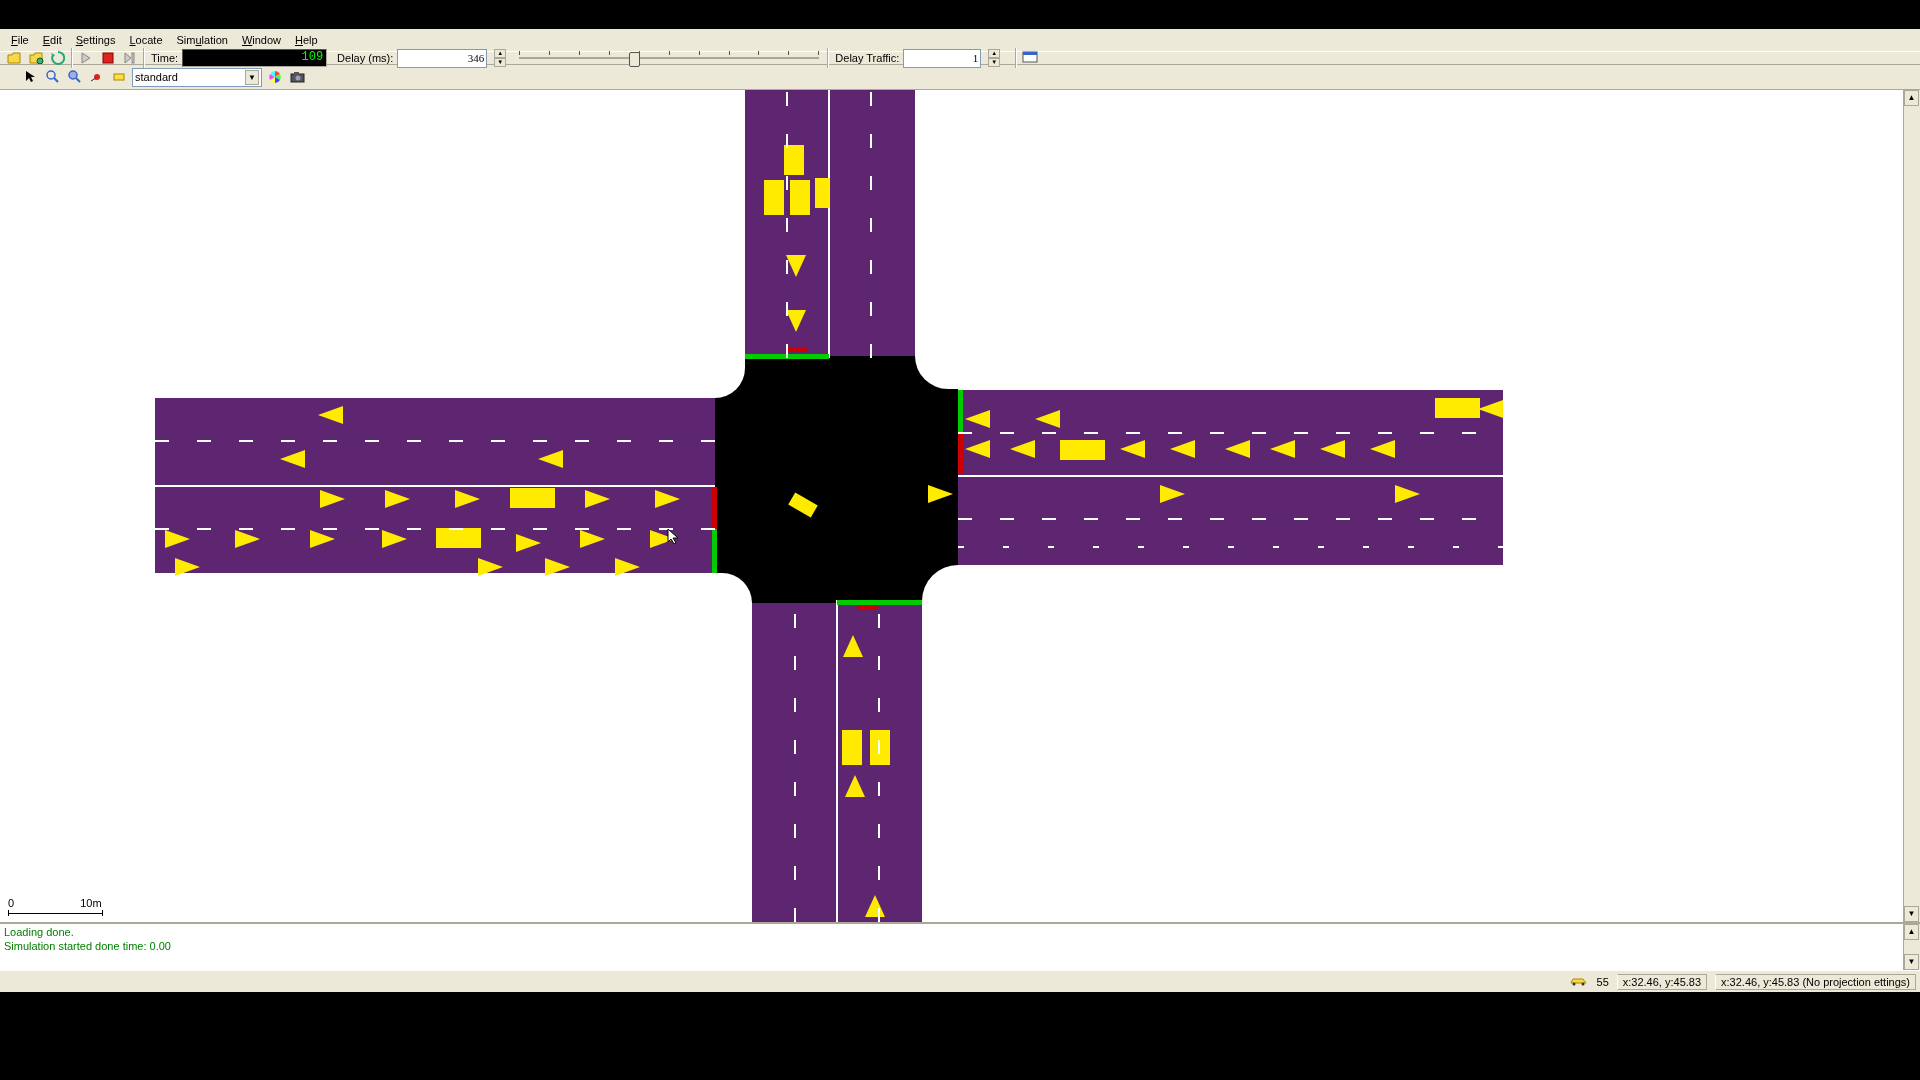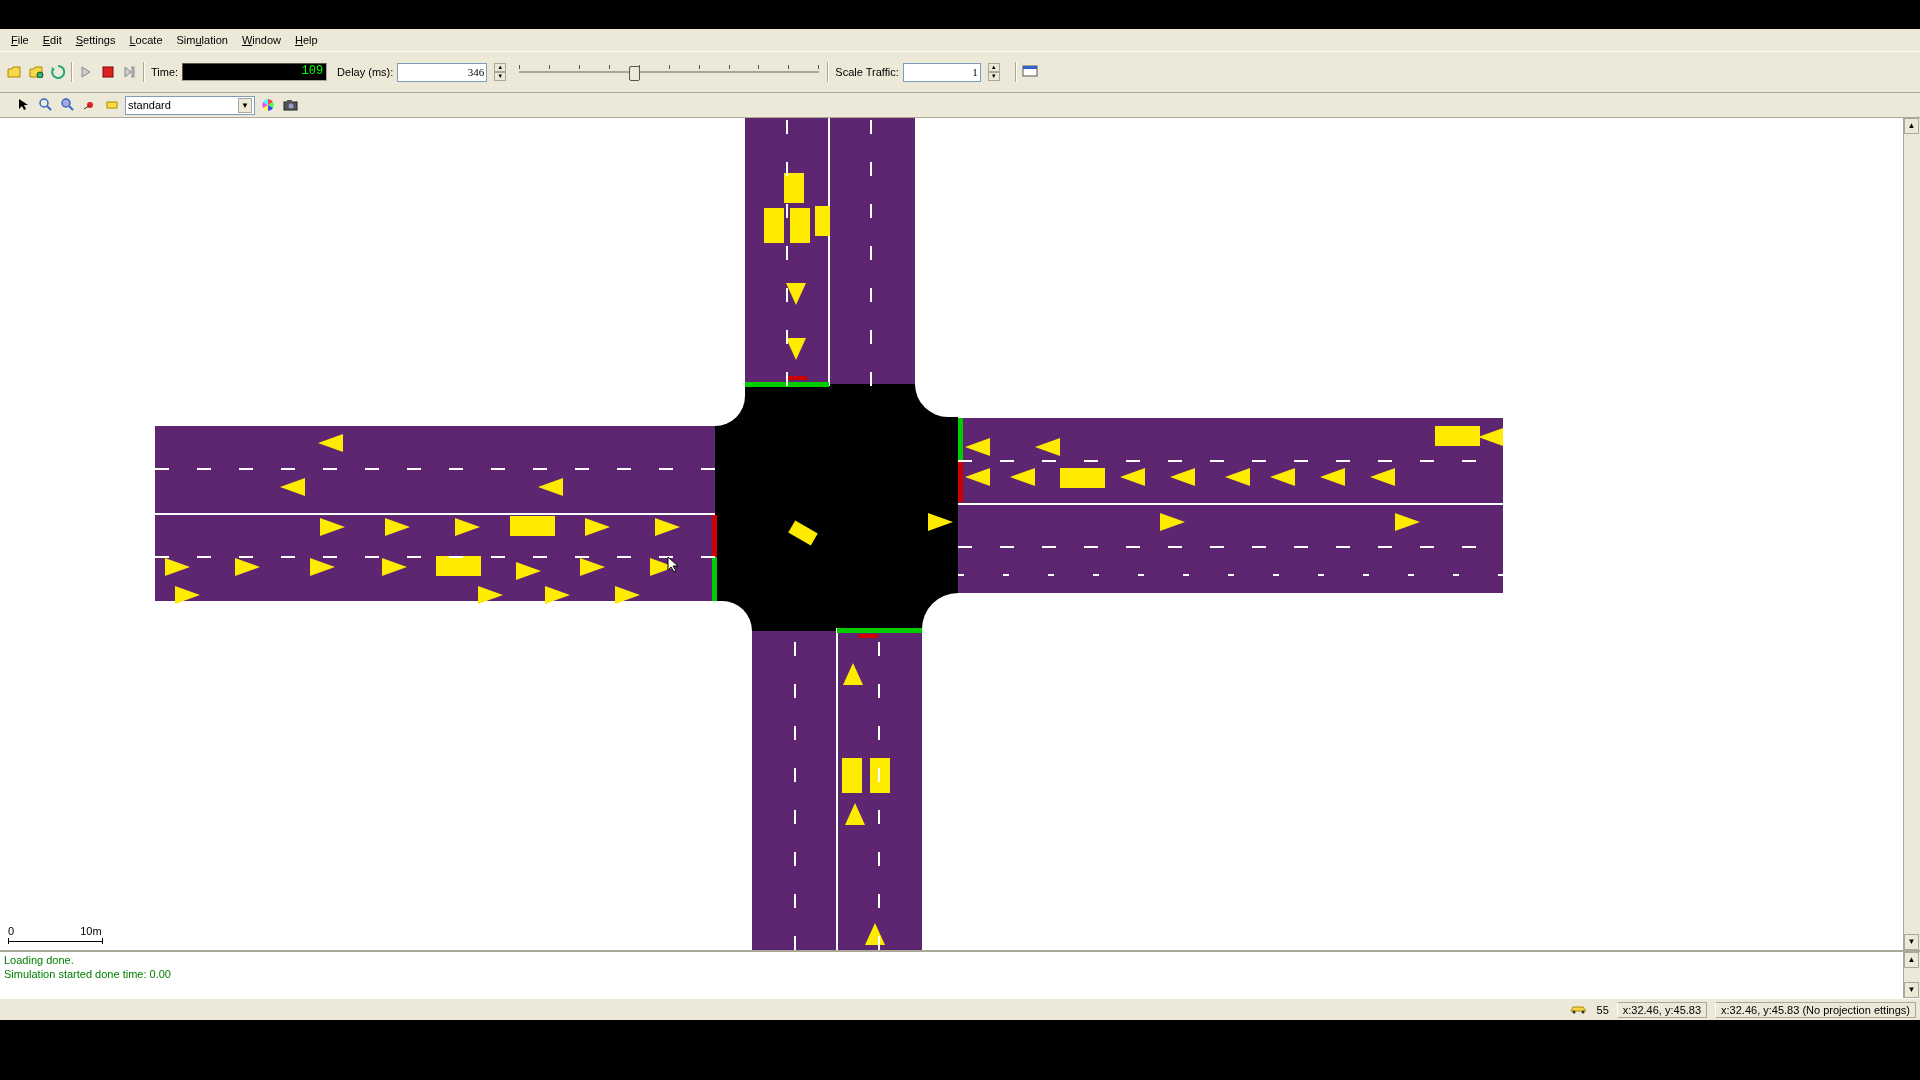--- a/index.html
+++ b/index.html
@@ -2,36 +2,36 @@
 <html><head>
 <meta charset="utf-8">
 <style>
 * { margin:0; padding:0; box-sizing:border-box; }
 body { font-family: Tahoma, sans-serif; font-size:11px; background:#000; width:1920px; height:1080px; overflow:hidden; position:relative; }
 .topbar-black { width:100%; height:29px; background:#000; }
 .window { background:#ece9d8; }
 .menubar { height:22px; background:#ece9d8; display:flex; align-items:center; padding:0 4px; border-bottom:0; }
 .menu-item { padding:2px 7px; cursor:default; }
 .menu-item .ul { text-decoration:underline; }
-.toolbar { height:42px; background:#ece9d8; display:flex; align-items:center; padding:1px 3px; border-top:1px solid #fff; border-bottom:1px solid #aca899; }
+.toolbar { height:14px; background:#ece9d8; display:flex; align-items:center; padding:1px 3px; border-top:1px solid #fff; border-bottom:1px solid #aca899; }
 .tbtn { width:22px; height:22px; margin-right:0px; display:flex; align-items:center; justify-content:center; border:1px solid transparent; cursor:pointer; }
 .sep { width:2px; height:20px; margin:0 2px; border-left:1px solid #aca899; border-right:1px solid #fff; }
 .lbl { margin:0 4px; }
 .num-display { width:145px; height:18px; background:#000; color:#00ff00; font-family:'Courier New',monospace; font-size:12px; text-align:right; padding-right:3px; margin-right:6px; border:1px inset #aca899;}
 .num-input { width:90px; height:19px; text-align:right; padding-right:2px; border:1px solid #7f9db9; background:#fff; font-family:Tahoma; font-size:11px; margin-right:6px; }
 .num-input.small { width:78px; }
 .spinner-wrap { position:relative; margin-right:8px; }
 .spin-btns { position:absolute; right:-13px; top:0; width:12px; height:19px; display:flex; flex-direction:column; }
 .spin { width:12px; height:9px; background:#ece9d8; border:1px solid #aca899; font-size:6px; text-align:center; line-height:6px; cursor:pointer;}
 .slider-wrap { width:300px; height:22px; position:relative; margin:0 6px; }
 .slider-track { position:absolute; top:10px; left:0; right:0; height:2px; background:#aca899; }
 .slider-ticks { position:absolute; top:4px; left:0; right:0; display:flex; justify-content:space-between; }
 .slider-tick { width:1px; height:4px; background:#555; }
 .slider-thumb { position:absolute; top:5px; left:110px; width:11px; height:15px; background:#ece9d8; border:1px solid #555; border-radius:2px; cursor:pointer; }
-.toolbar2 { height:25px; background:#ece9d8; display:flex; align-items:center; padding:1px 13px; border-bottom:1px solid #aca899;}
+.toolbar2 { height:25px; background:#ece9d8; display:flex; align-items:center; padding:1px 20px; border-bottom:1px solid #aca899;}
 .view-select { border:1px solid #7f9db9; height:19px; background:#fff; display:flex; align-items:center; justify-content:space-between; width:130px; padding:0 2px; margin:0 2px; cursor:pointer;}
 .dropdown-arrow { width:14px; height:15px; background:#ece9d8; border:1px solid #aca899; text-align:center; font-size:8px; line-height:13px; }
 .viewport { background:#fff; position:relative; overflow:hidden; }
 .road { position:absolute; background:#5e2570; }
 .lane-solid { position:absolute; background:#fff; }
 .junction { position:absolute; background:#000; }
 .vehicle { position:absolute; background:#ffeb00; }
 .signal { position:absolute; }
 .signal.green { background:#0c0; }
 .signal.red { background:#c00; }
@@ -126,21 +126,21 @@
           <div class="slider-tick"></div>
           <div class="slider-tick"></div>
           <div class="slider-tick"></div>
           <div class="slider-tick"></div>
           <div class="slider-tick"></div>
     </div>
     <div class="slider-track"></div>
     <div class="slider-thumb"></div>
   </div>
   <div class="sep"></div>
-  <span class="lbl">Scale Traffic:</span>
+  <span class="lbl">Delay Traffic:</span>
   <div class="spinner-wrap">
     <input type="text" class="num-input small" value="1" style="">
     <div class="spin-btns">
           <div class="spin">▲</div>
           <div class="spin">▼</div>
         </div>
   </div>
   <div style="width:18px"></div>
   <div class="sep"></div>
   <div class="tbtn">

